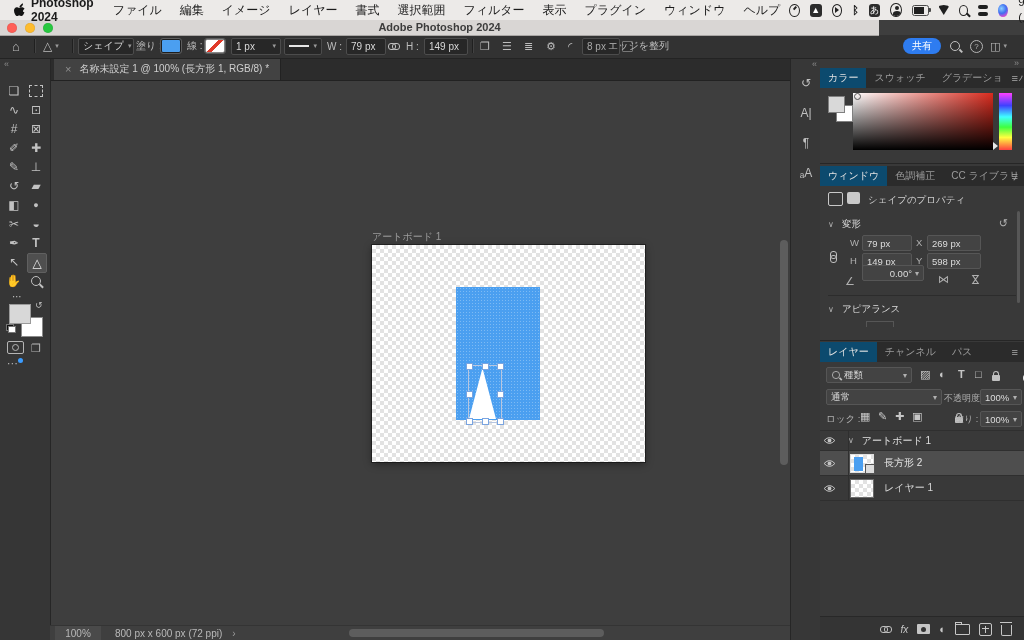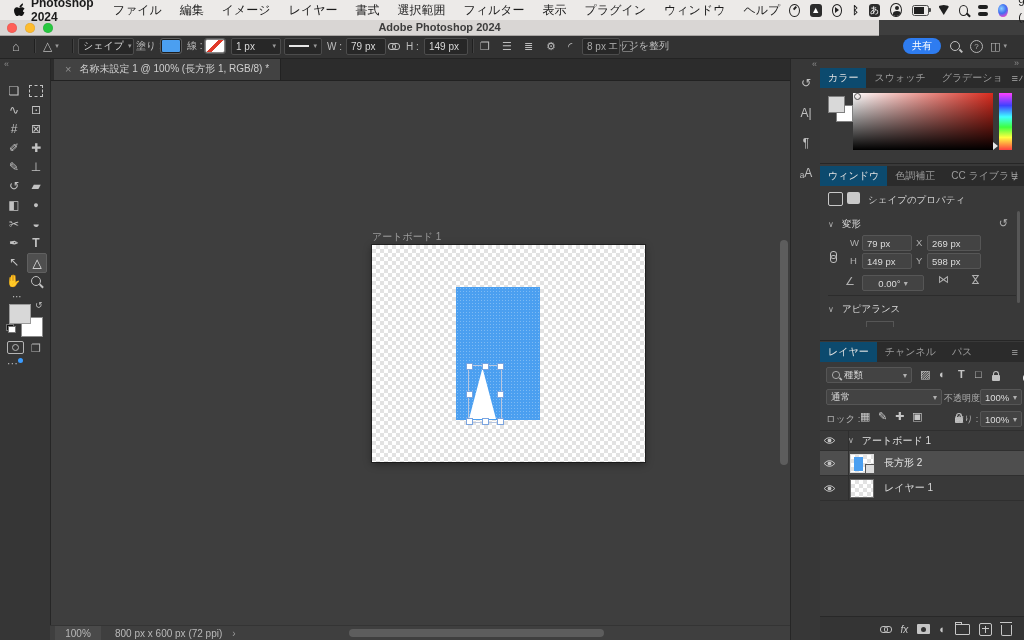--- a/index.html
+++ b/index.html
@@ -375,21 +375,21 @@
       <span class="abs linkic rot90" style="left:8px;top:84px"></span>
       <span class="plabel" style="left:30px;top:74px">W</span>
       <span class="pfield" style="left:42px;top:72px;width:40px">79 px</span>
       <span class="plabel" style="left:96px;top:74px">X</span>
       <span class="pfield" style="left:107px;top:72px;width:44px">269 px</span>
       <span class="plabel" style="left:30px;top:92px">H</span>
       <span class="pfield" style="left:42px;top:90px;width:40px">149 px</span>
       <span class="plabel" style="left:96px;top:92px">Y</span>
       <span class="pfield" style="left:107px;top:90px;width:44px">598 px</span>
       <span class="plabel" style="left:25px;top:112px;font-size:11px">∠</span>
-      <span class="pfield" style="left:42px;top:112px;width:52px;justify-content:center">
+      <span class="pfield" style="left:42px;top:102px;width:52px;justify-content:flex-end">
         <span>0.00°</span>
         <span class="chev">▾</span>
       </span>
       <span class="plabel" style="left:118px;top:110px;font-size:11px">⋈</span>
       <span class="plabel rot90" style="left:150px;top:110px;font-size:11px">⋈</span>
       <span class="abs" style="left:8px;right:8px;top:132px;height:1px;background:#2c2c2c"></span>
       <span class="plabel chev" style="left:8px;top:142px">∨</span>
       <span class="plabel" style="left:22px;top:140px;color:#dedede">アピアランス</span>
       <span class="abs" style="left:46px;top:158px;width:26px;height:5px;border:1px solid #565656;border-bottom:none"></span>
       <span class="abs" style="right:4px;top:48px;width:3px;height:92px;background:#575757;border-radius:2px"></span>

